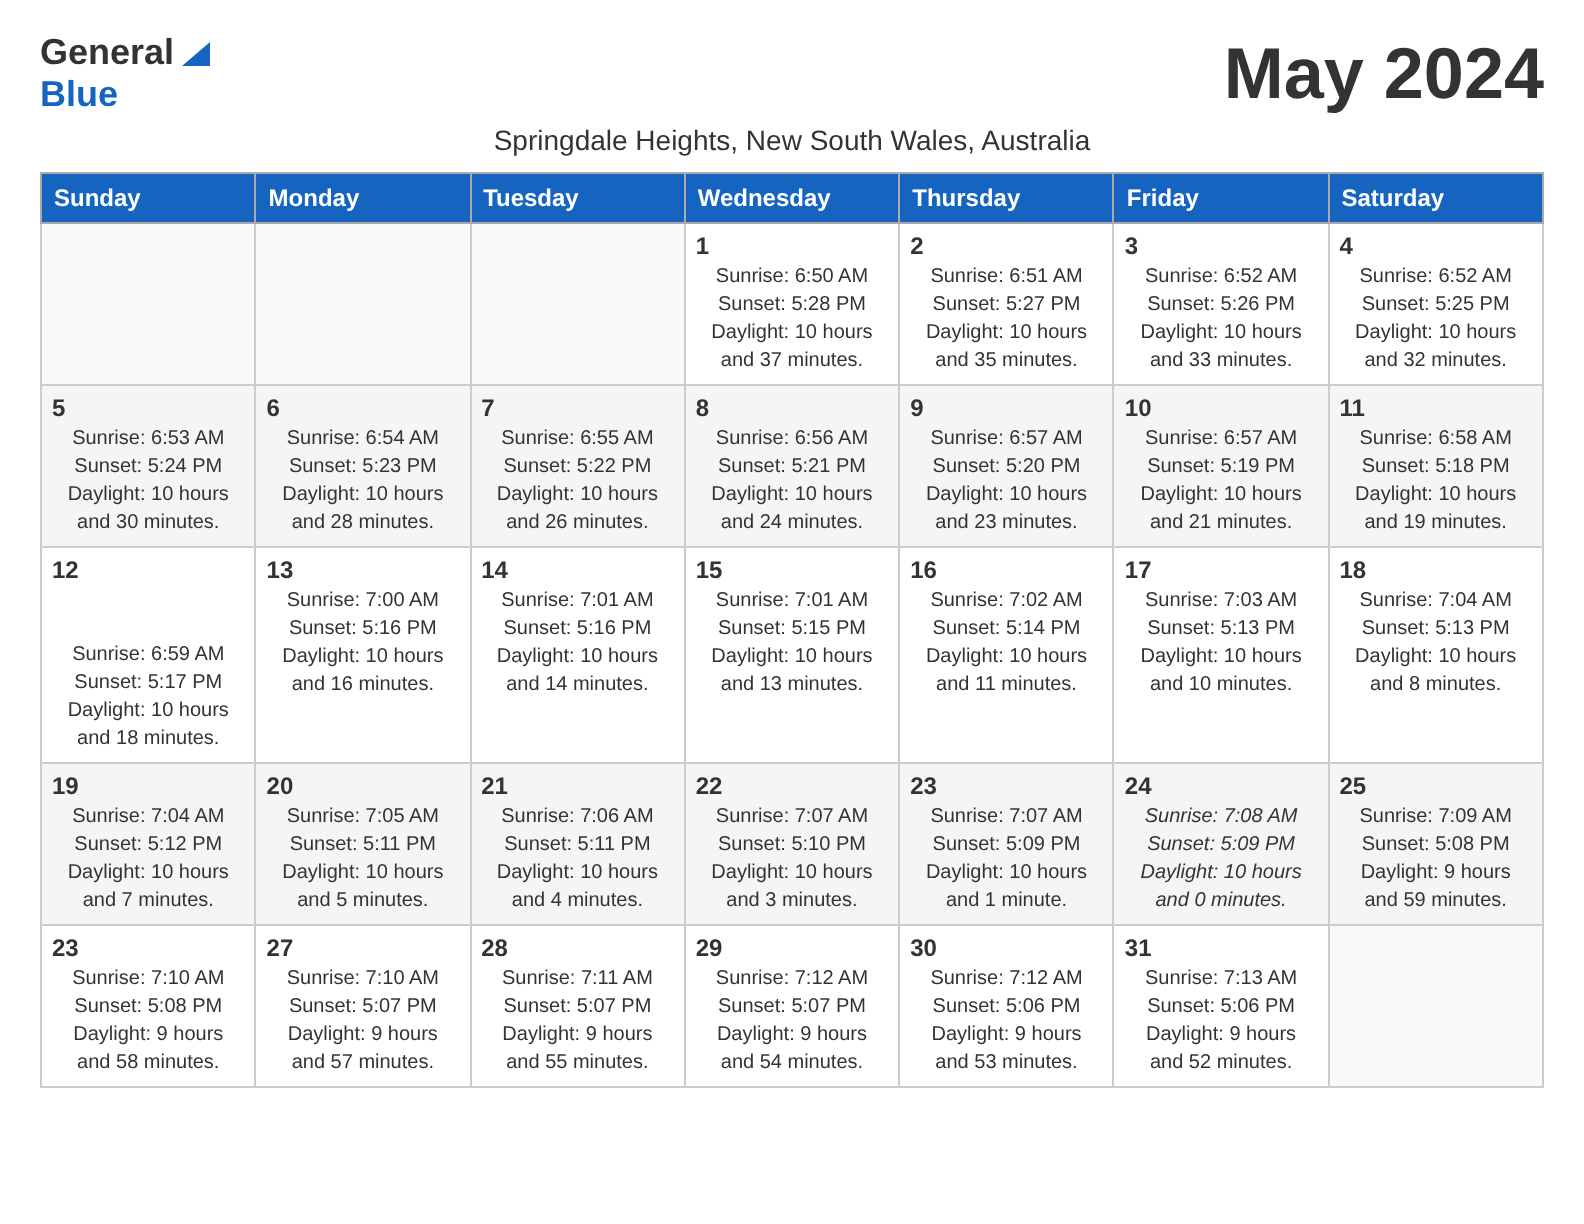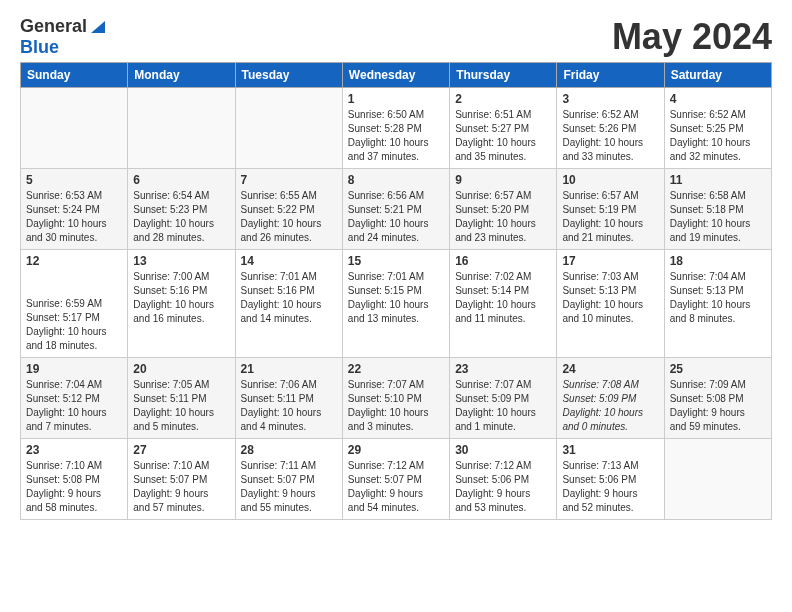--- a/index.html
+++ b/index.html
@@ -67,20 +67,21 @@
     }
     tbody tr td .day-num {
       font-weight: bold;
       font-size: 12px;
       display: block;
       margin-bottom: 2px;
     }
     tbody tr td .day-info {
       font-size: 10px;
       line-height: 1.4;
+      text-align: center;
     }
     tbody tr:nth-child(even) td {
       background-color: #f5f5f5;
     }
     tbody tr:nth-child(odd) td {
       background-color: #ffffff;
     }
     .empty { background-color: #f9f9f9 !important; }
   </style>
 </head>
@@ -94,20 +95,21 @@
         <svg width="18" height="18" viewBox="0 0 18 18" style="margin-left:2px;margin-top:-2px;">
           <polygon points="2,16 16,4 16,16" fill="#1565c0"></polygon>
         </svg>
       </div>
       <div>
         <span style="font-size:18px;font-weight:bold;color:#1565c0;">Blue</span>
       </div>
     </div>
     <div class="month-title">May 2024</div>
   </div>
+  <div class="subtitle">Springdale Heights, New South Wales, Australia</div>
 
   <table>
     <thead>
       <tr>
         <th>Sunday</th>
         <th>Monday</th>
         <th>Tuesday</th>
         <th>Wednesday</th>
         <th>Thursday</th>
         <th>Friday</th>

